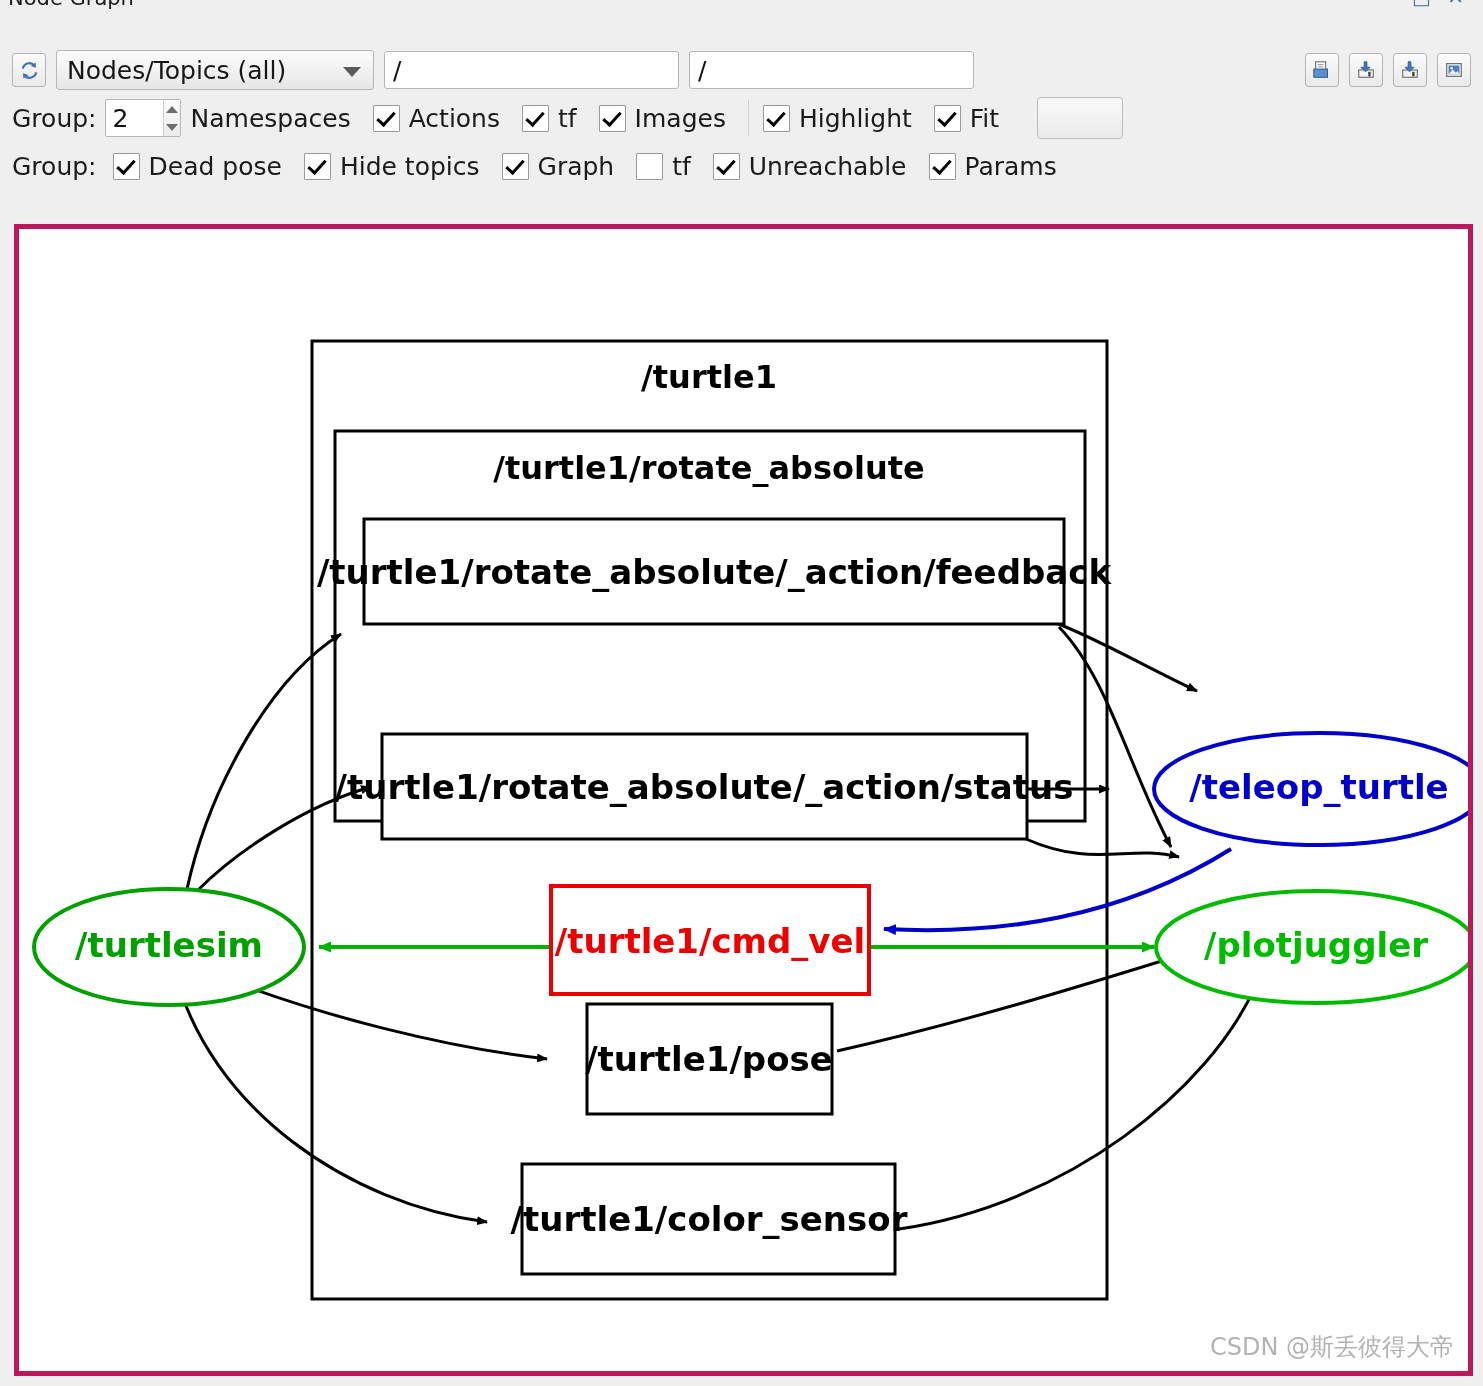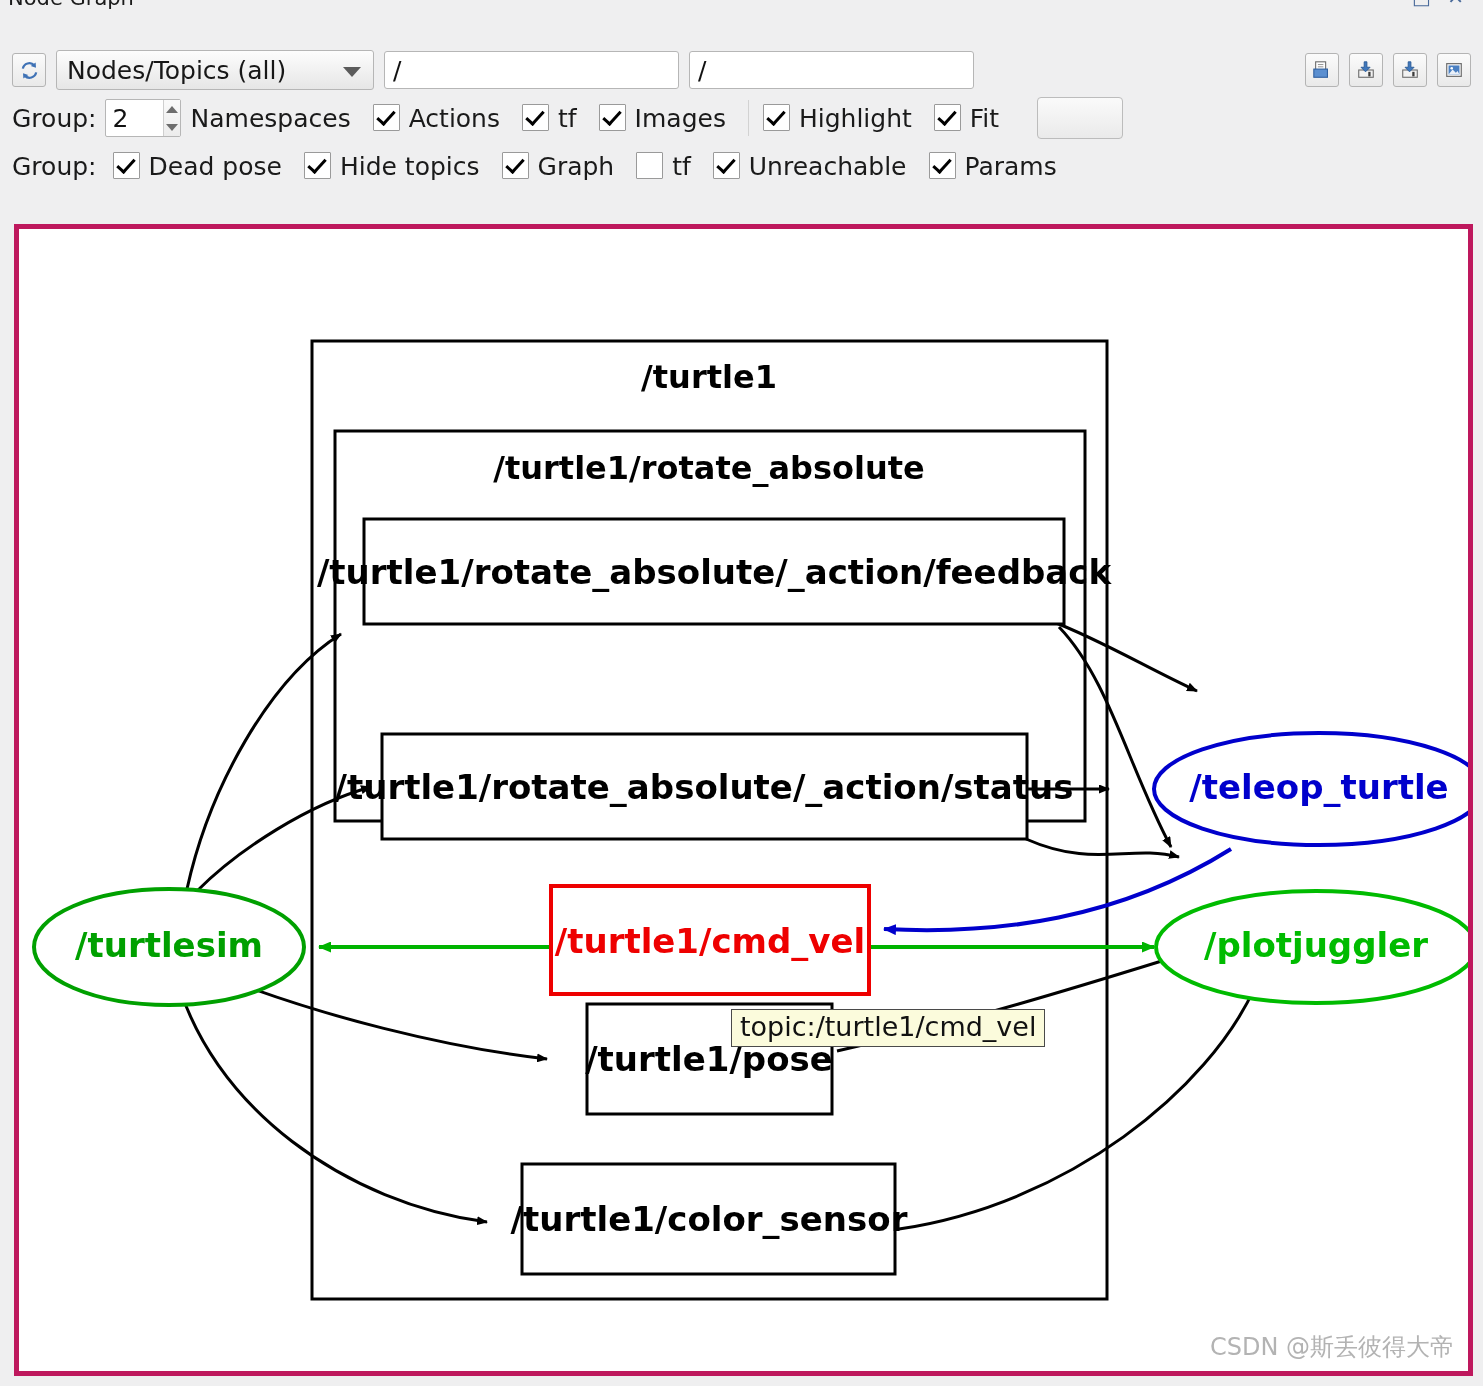--- a/index.html
+++ b/index.html
@@ -166,20 +166,21 @@
     display: flex;
     align-items: center;
     justify-content: center;
     cursor: pointer;
   }
   .spin .up-t { width:0;height:0;border-left:6px solid transparent;border-right:6px solid transparent;border-bottom:7px solid #6d6d6d; }
   .spin .dn-t { width:0;height:0;border-left:6px solid transparent;border-right:6px solid transparent;border-top:7px solid #6d6d6d; }
 
   .cb {
     display: inline-flex;
+    align-items: center;
     gap: 9px;
     margin-right: 22px;
     cursor: pointer;
     white-space: nowrap;
   }
   .cb .box {
     width: 25px;
     height: 25px;
     border: 1px solid #9a9a9a;
     background: #ffffff;
@@ -457,17 +458,16 @@
       <ellipse cx="150" cy="718" rx="135" ry="58" fill="#ffffff" stroke="#00a000" stroke-width="4"></ellipse>
       <text class="gtext" x="150" y="718" font-size="34" fill="#00a000">/turtlesim</text>
 
       <ellipse cx="1300" cy="560" rx="165" ry="56" fill="#ffffff" stroke="#0000cc" stroke-width="4"></ellipse>
       <text class="gtext" x="1300" y="560" font-size="34" fill="#0000cc">/teleop_turtle</text>
 
       <ellipse cx="1297" cy="718" rx="160" ry="56" fill="#ffffff" stroke="#00bb00" stroke-width="4"></ellipse>
       <text class="gtext" x="1297" y="718" font-size="34" fill="#00bb00">/plotjuggler</text>
     </svg>
 
-    <div class="tooltip-box" style="left:712px; top:780px;">topic:/turtle1/cmd_vel</div>
 
     <div class="watermark">CSDN @斯丢彼得大帝</div>
   </div>
 </div>
 
 </body></html>

